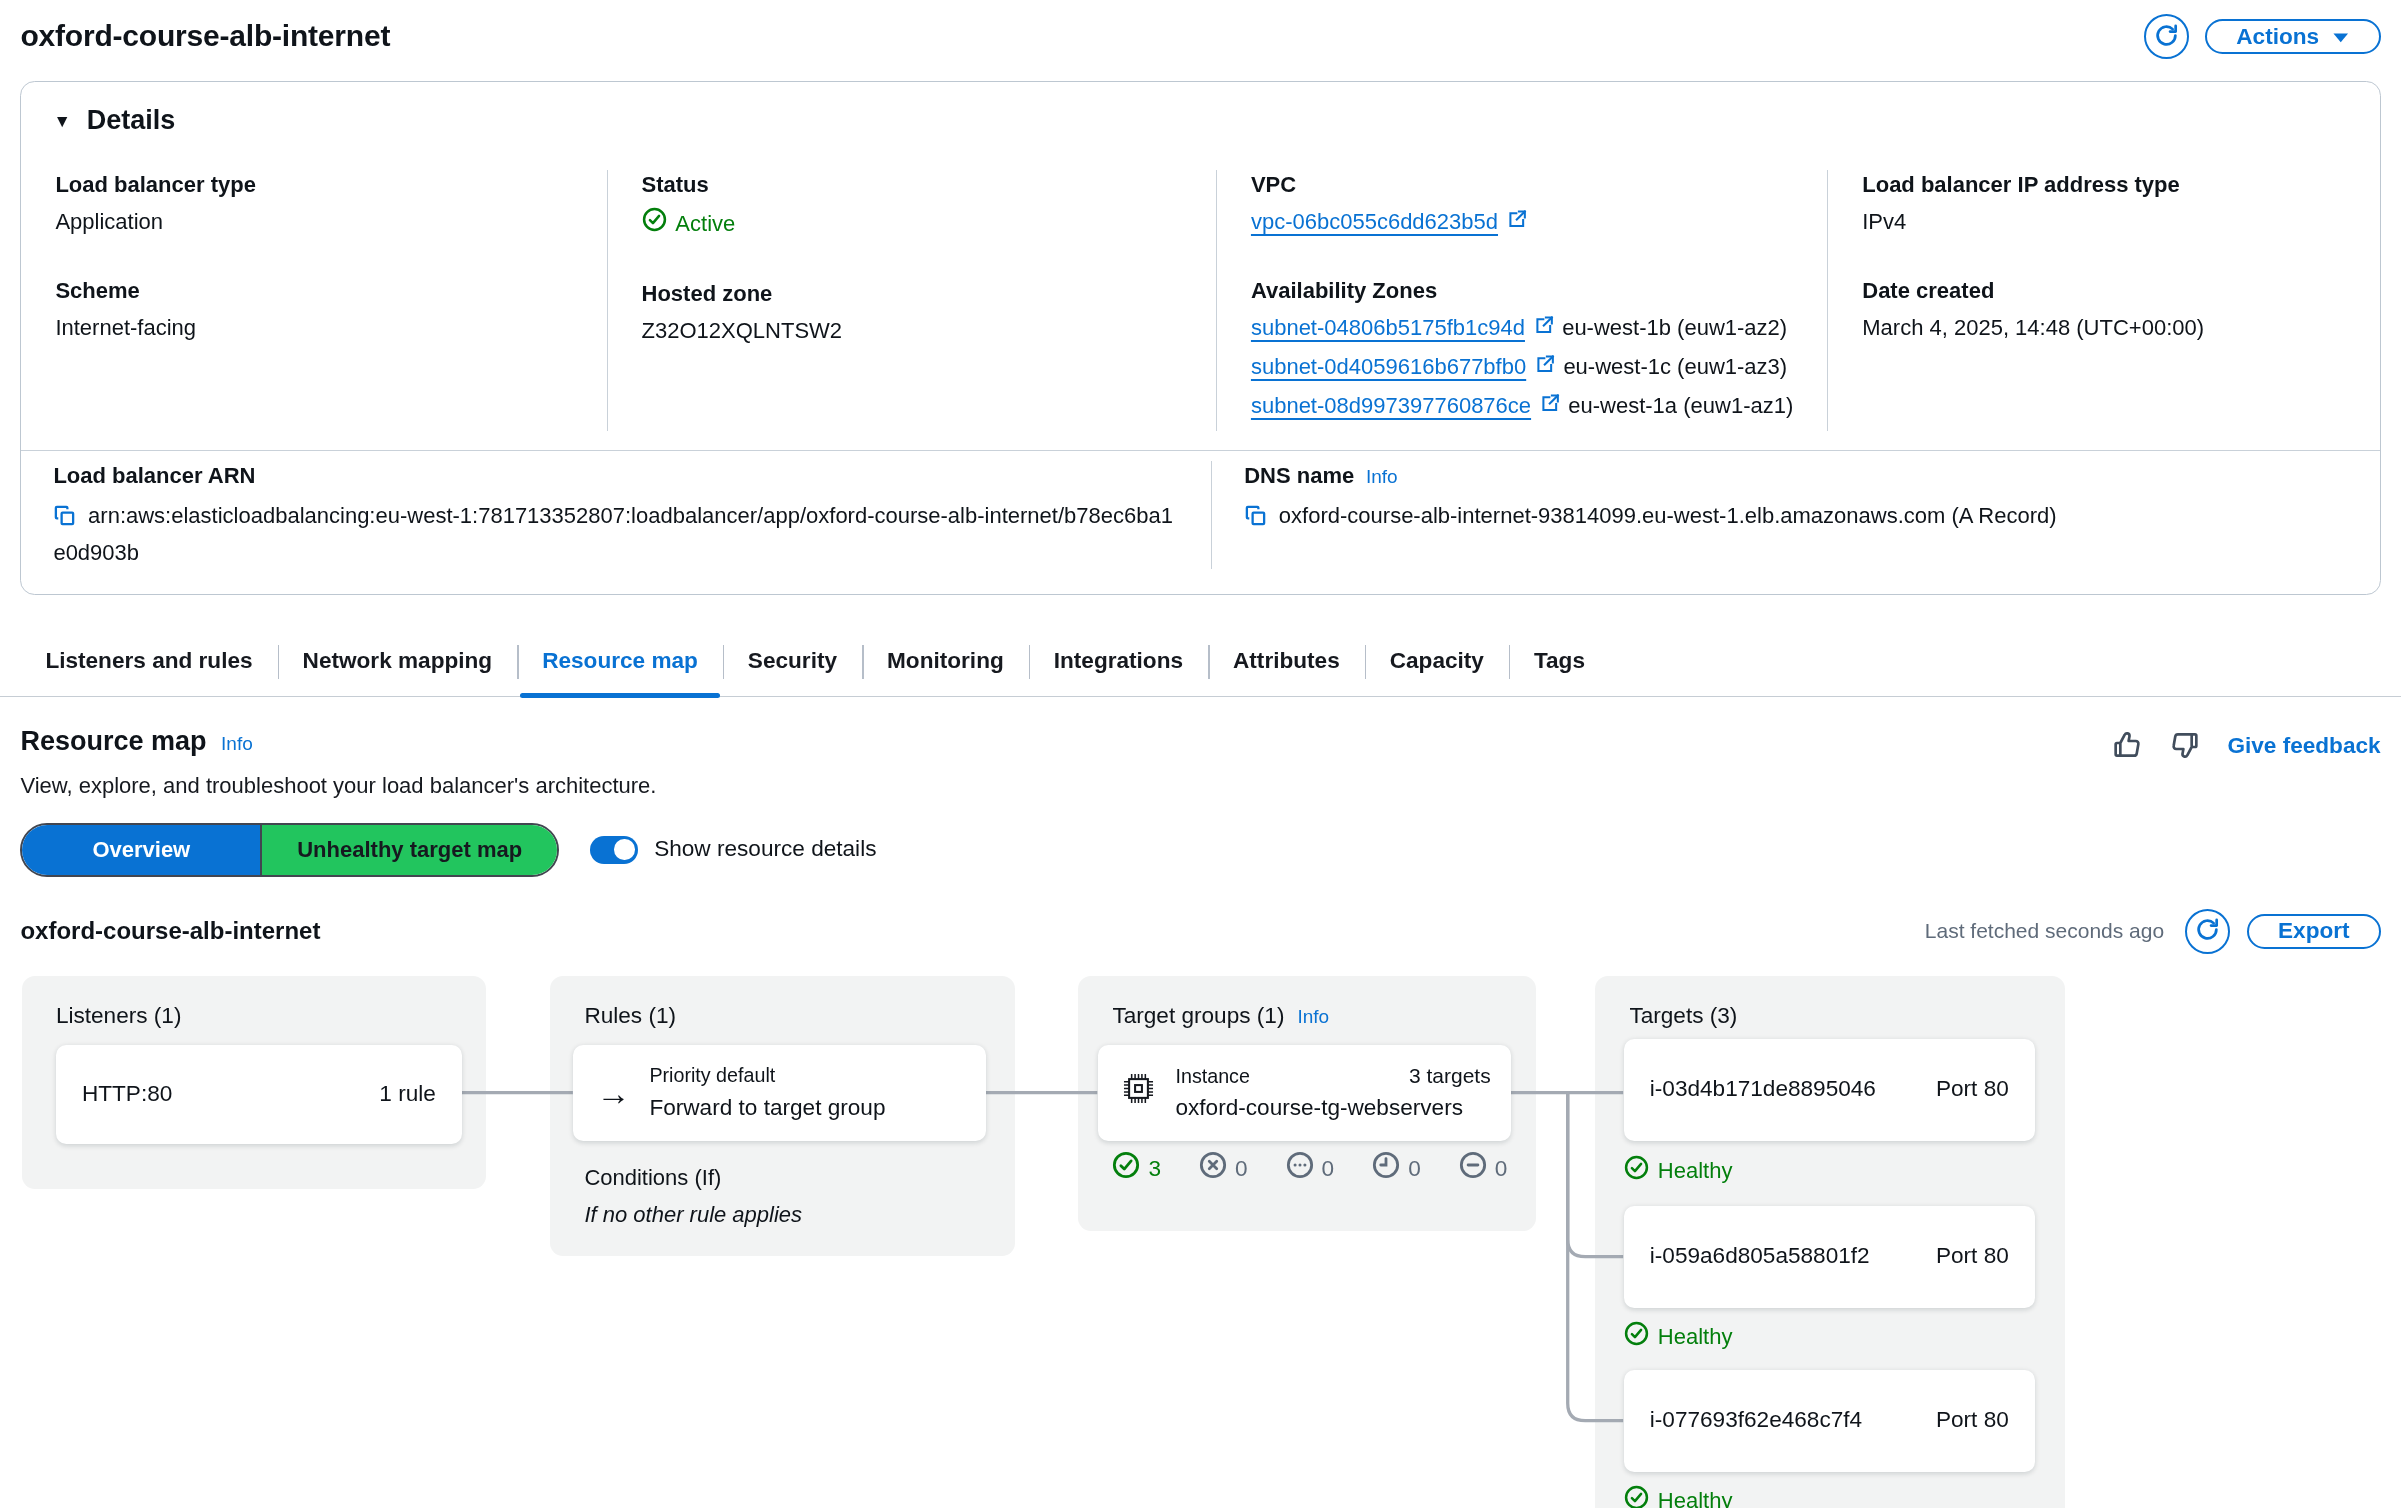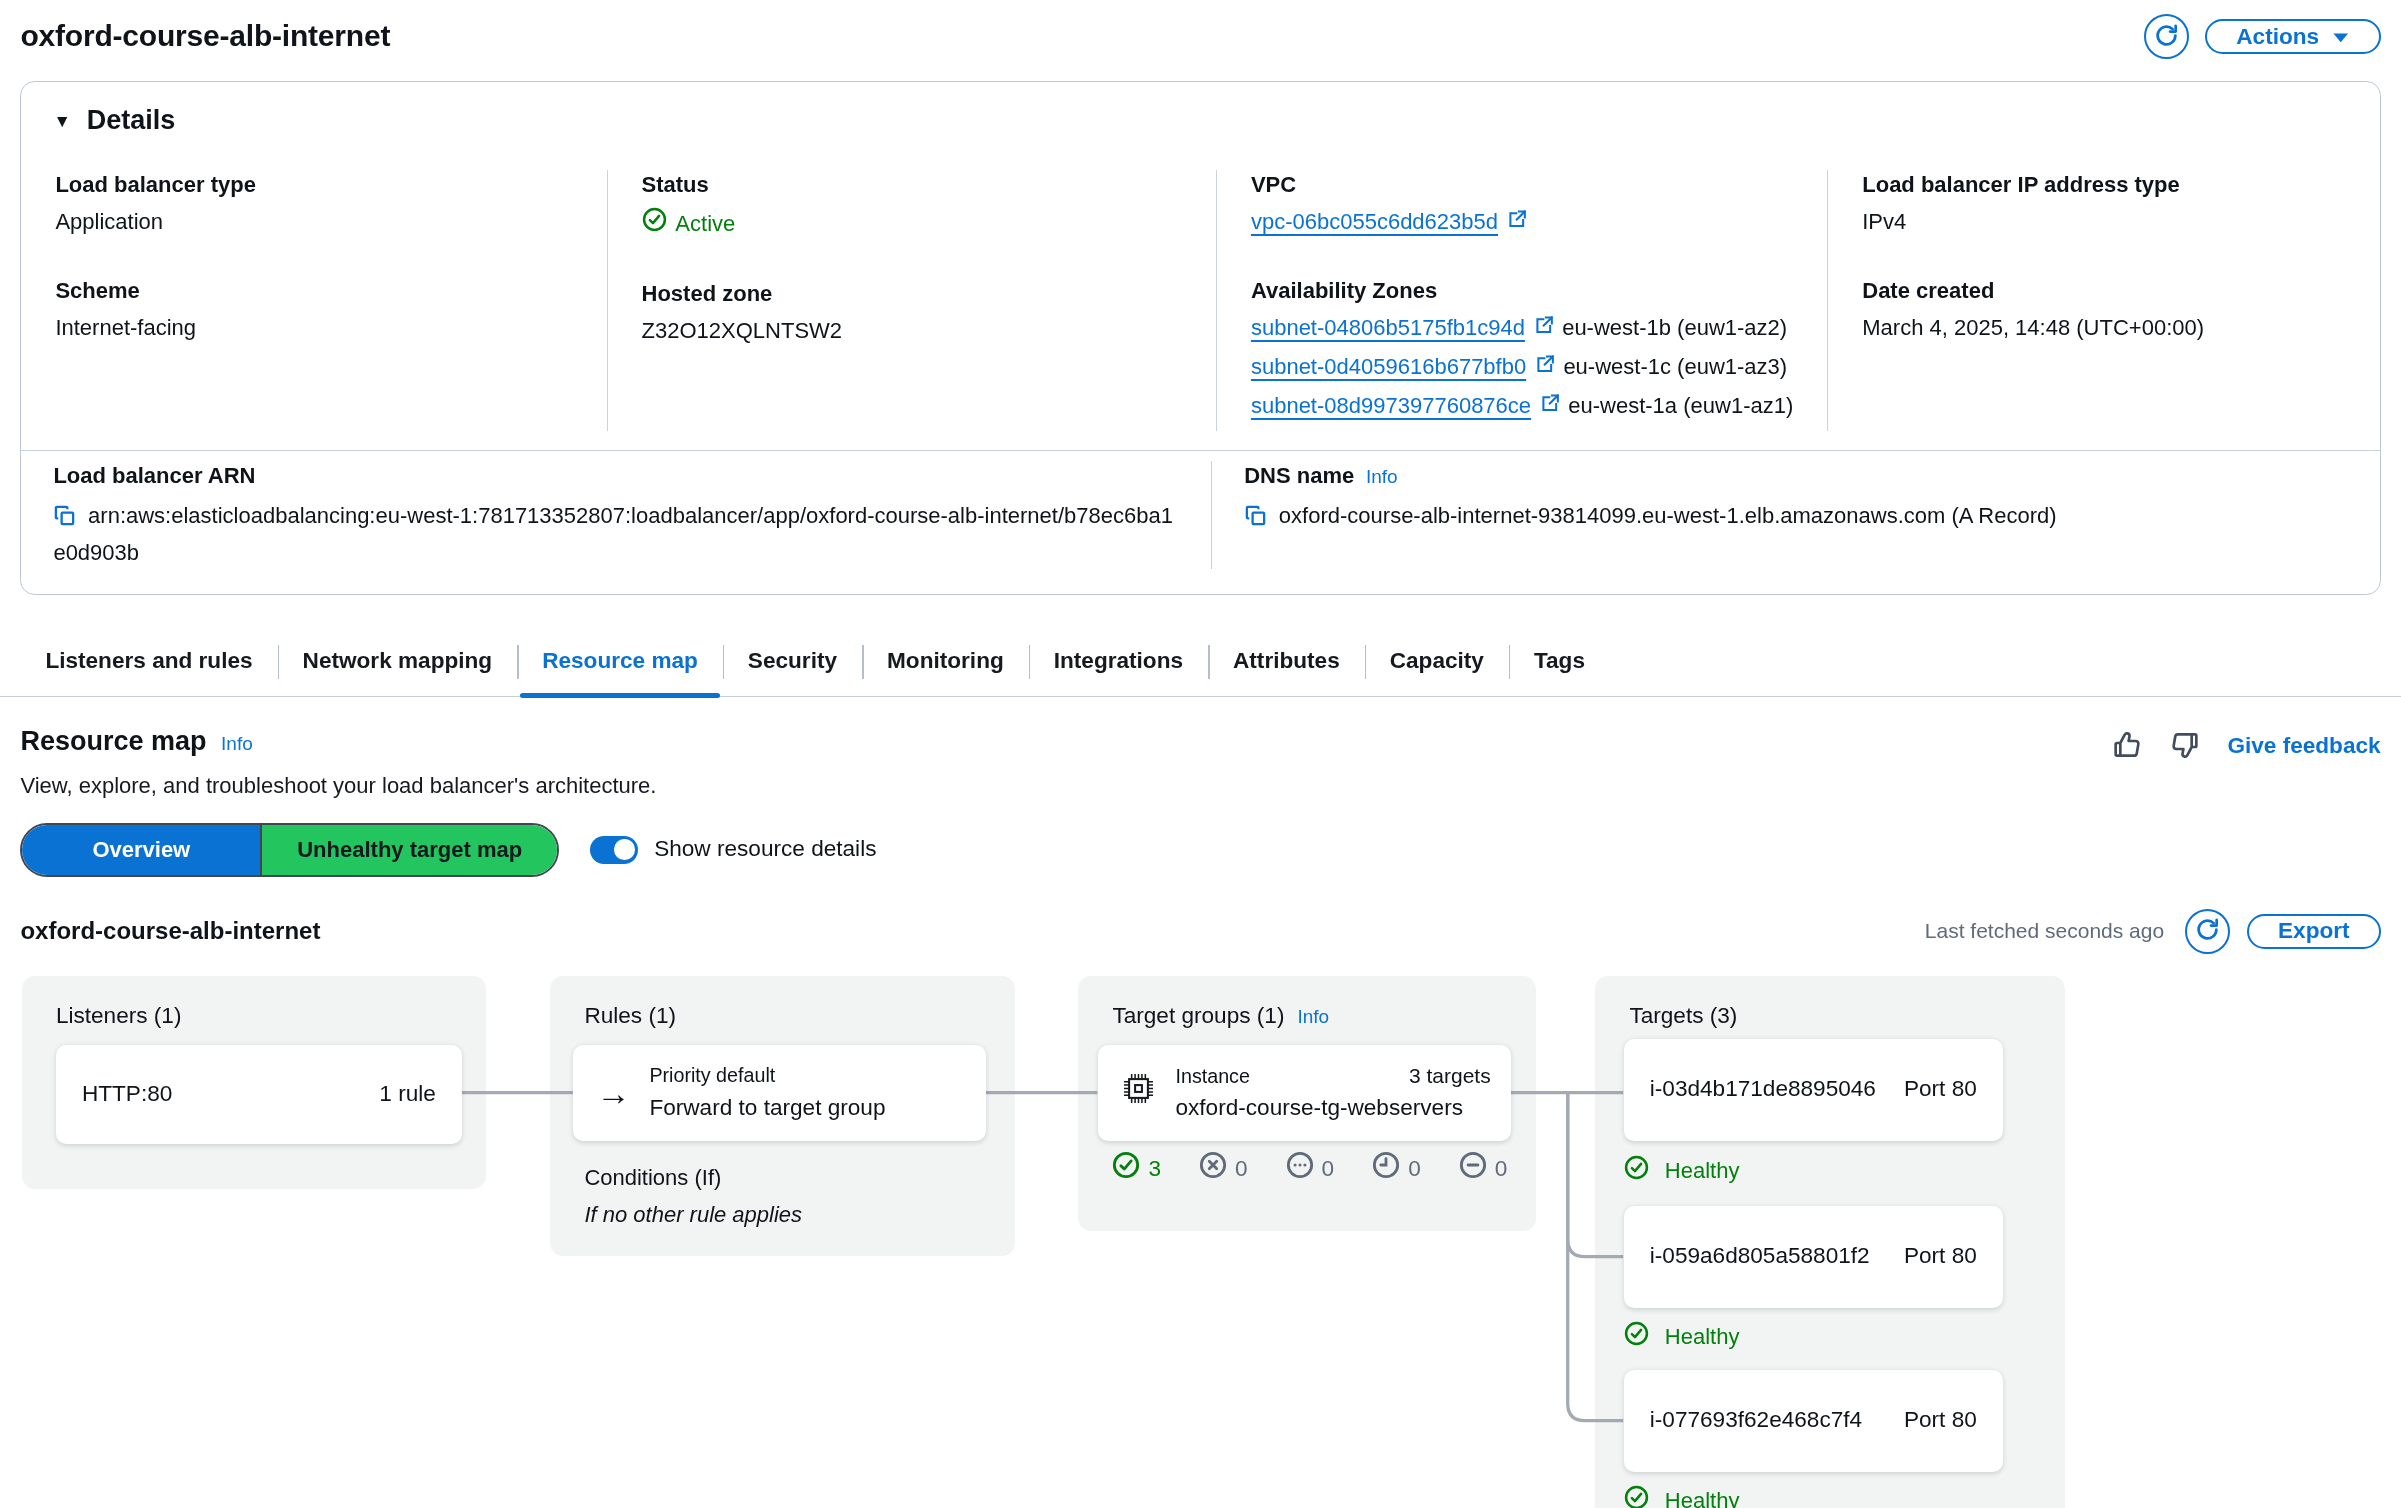--- a/index.html
+++ b/index.html
@@ -102,22 +102,22 @@
   .cond-val { font-style: italic; margin-top: 7.3px; }
   .node-tg { left: 19.7px; top: 69px; width: 413px; height: 96px; display: flex; align-items: center; gap: 16px; padding: 0 20.4px; cursor: pointer; }
   .tg-body { flex: 1; }
   .tg-row1 { display: flex; justify-content: space-between; align-items: baseline; }
   .tg-type { font-size: 19.7px; }
   .tg-count { font-size: 21px; }
   .tg-name { font-size: 22.6px; margin-top: 2.9px; }
   .tg-status { position: absolute; left: 34px; top: 175px; display: flex; gap: 38px; align-items: center; font-size: 22.6px; color: #5f6b7a; z-index: 2; }
   .st { display: flex; align-items: center; gap: 8px; }
   .st.good { color: #037f0c; }
-  .node-target { left: 28.4px; width: 379px; height: 102px; display: flex; align-items: center; justify-content: space-between; padding: 0 26px; font-size: 22.6px; cursor: pointer; }
-  .health { position: absolute; left: 28.4px; display: flex; align-items: center; gap: 16px; color: #037f0c; font-size: 22px; z-index: 2; }
+  .node-target { left: 28.4px; width: 411px; height: 102px; display: flex; align-items: center; justify-content: space-between; padding: 0 26px; font-size: 22.6px; cursor: pointer; }
+  .health { position: absolute; left: 28.4px; display: flex; align-items: center; gap: 9px; color: #037f0c; font-size: 22px; z-index: 2; }
 </style>
 </head>
 <body>
 
 <div class="page">
 
   <div class="topbar">
     <h1 class="page-title">oxford-course-alb-internet</h1>
     <div class="topbar-right">
       <button class="icon-btn">

